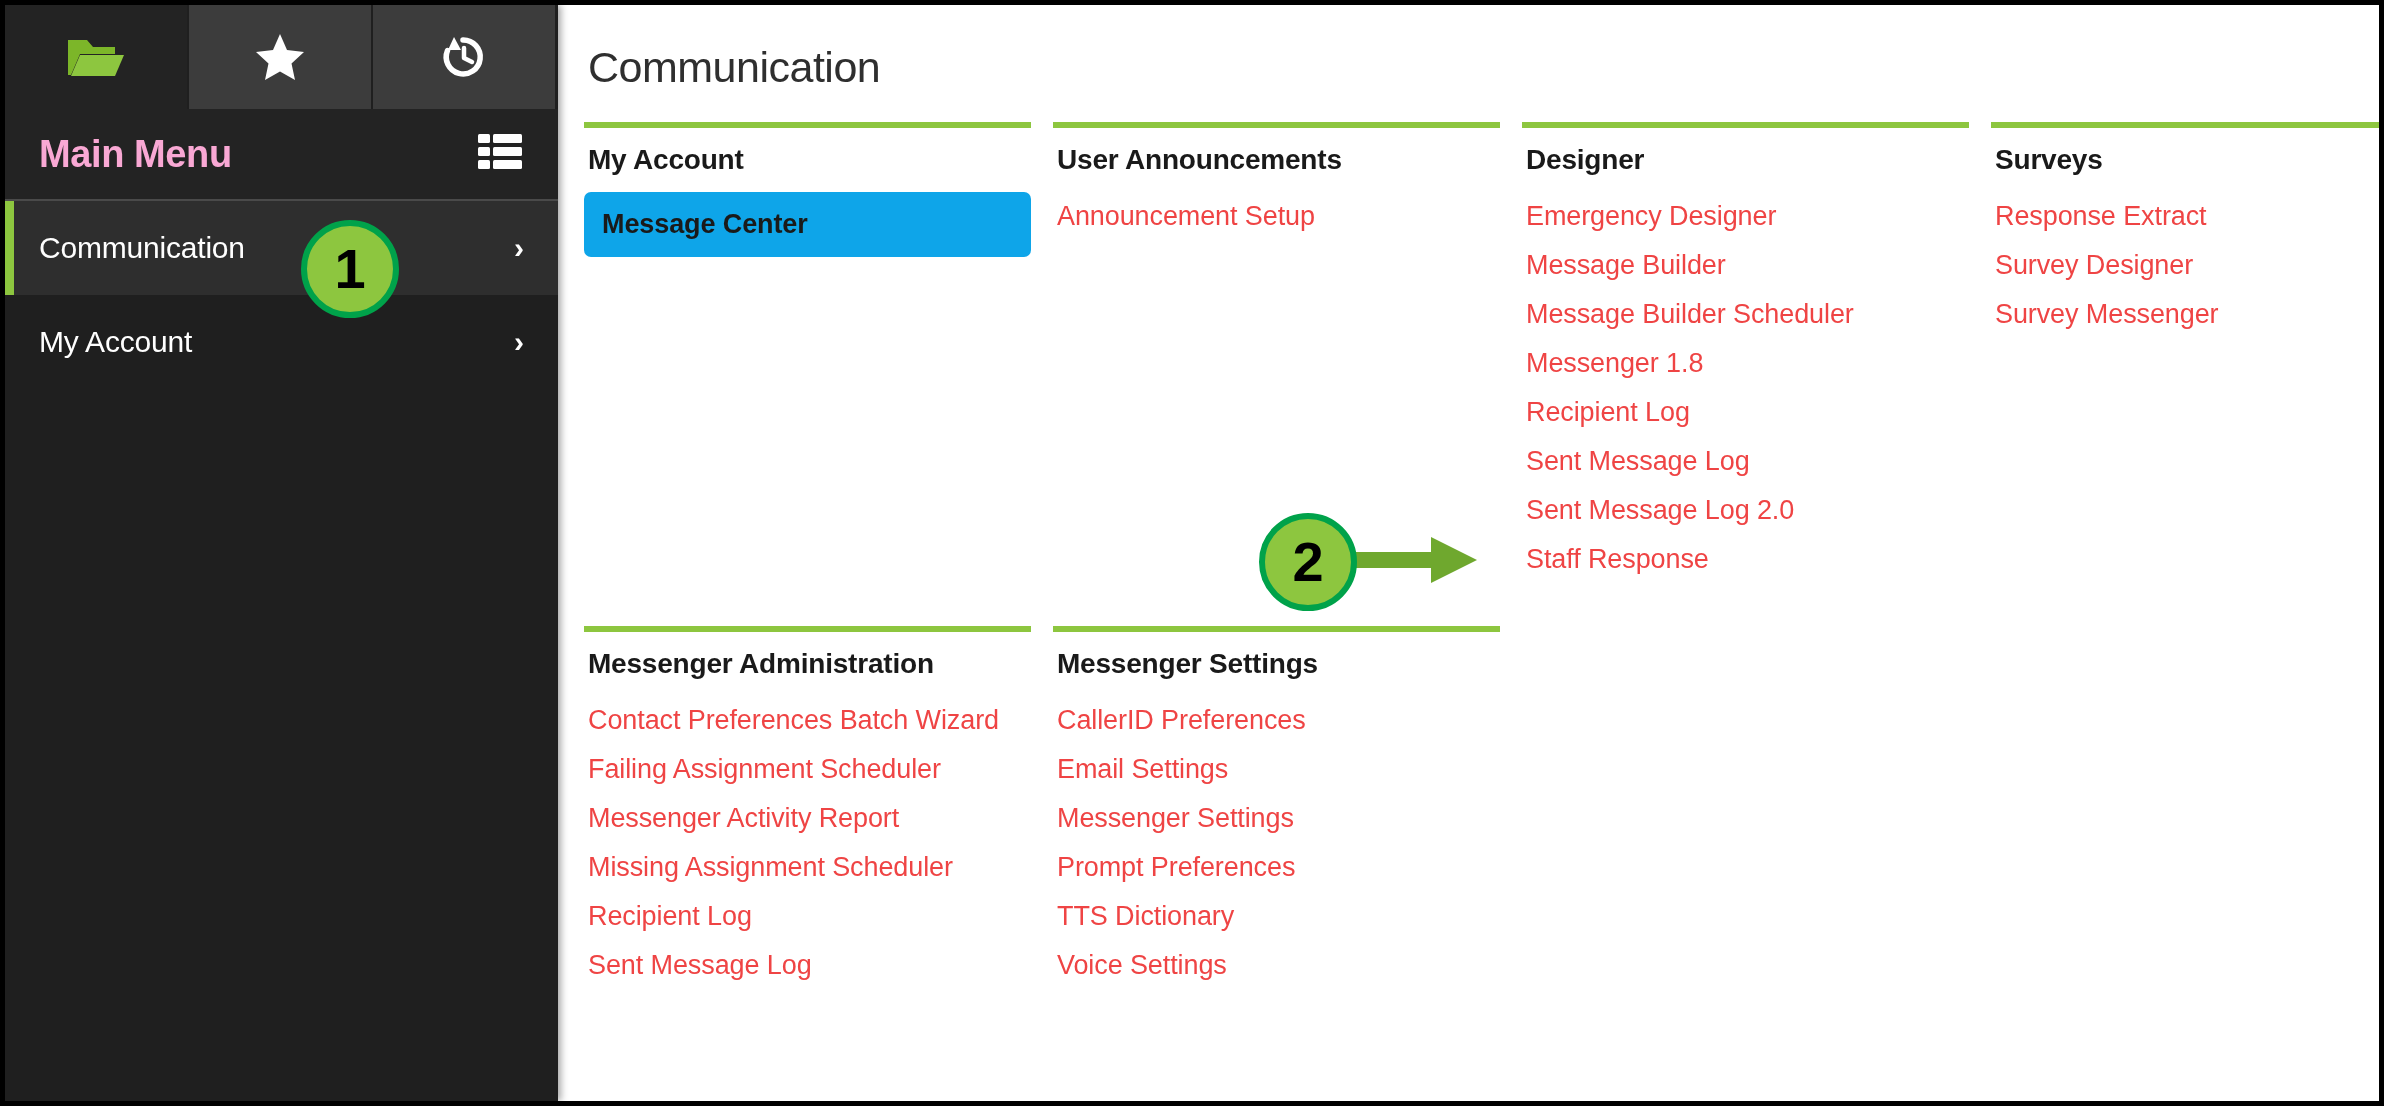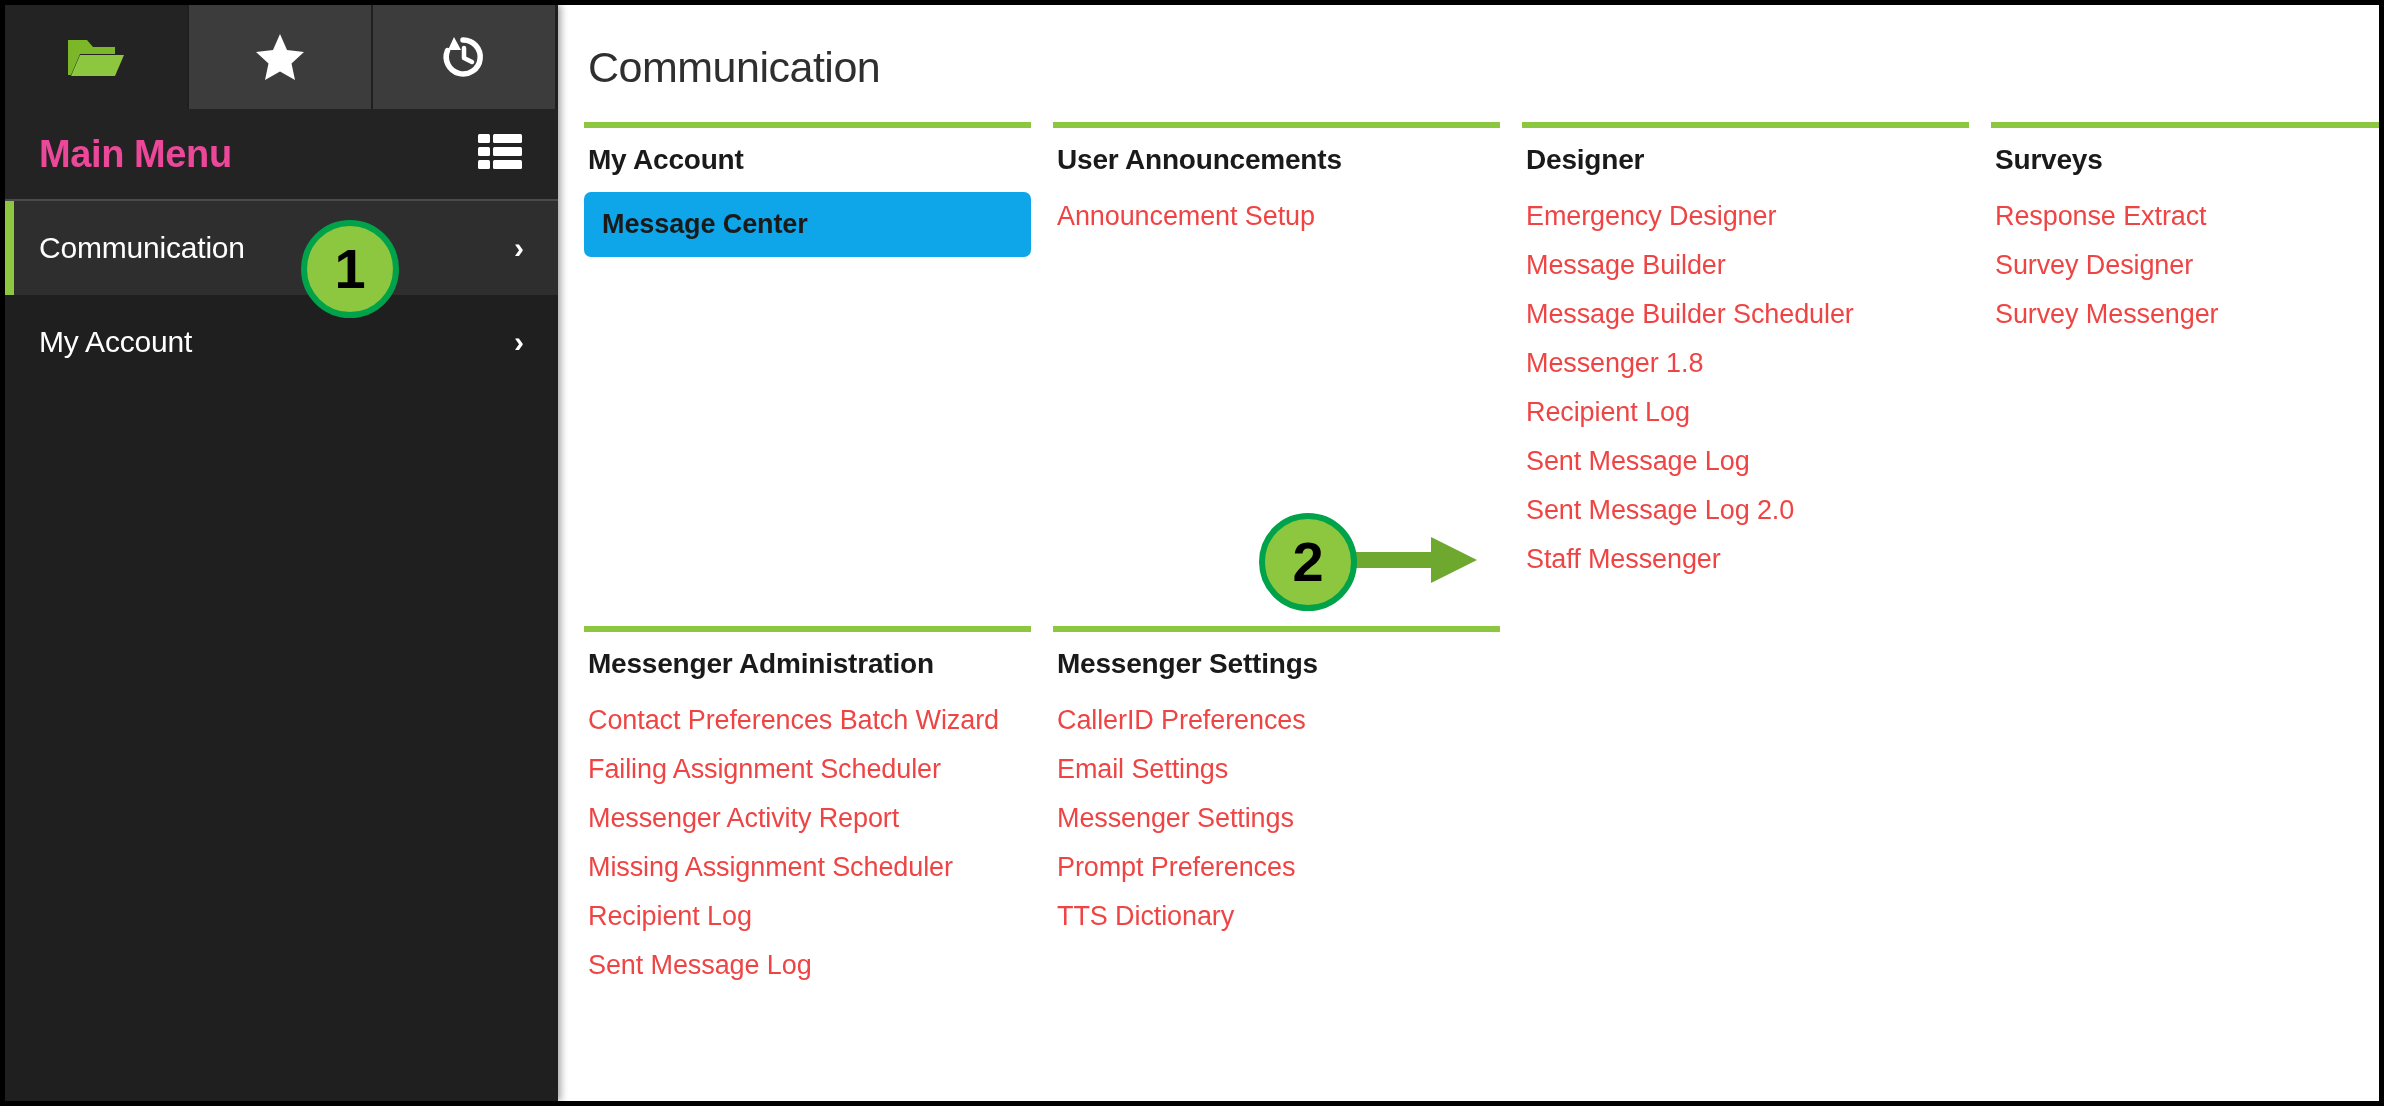--- a/index.html
+++ b/index.html
@@ -56,21 +56,21 @@
     height: 92px;
     flex: 0 0 92px;
     display: flex;
     align-items: center;
     justify-content: space-between;
     padding: 0 36px 0 34px;
     background: #232323;
     border-bottom: 2px solid #4a4a4a;
   }
   .mainmenu-title {
-    color: #ec4899;
+    color: #f9a8d4;
     font-size: 38px;
     font-weight: bold;
     letter-spacing: -0.4px;
   }
   .grid-icon { display: block; }
 
   .nav-list { flex: 1 1 auto; background: #1f1f1f; }
 
   .nav-item {
     position: relative;
@@ -274,21 +274,21 @@
         <div class="rule"></div>
         <div class="col-head">Designer</div>
         <div class="links">
           <a class="link">Emergency Designer</a>
           <a class="link">Message Builder</a>
           <a class="link">Message Builder Scheduler</a>
           <a class="link">Messenger 1.8</a>
           <a class="link">Recipient Log</a>
           <a class="link">Sent Message Log</a>
           <a class="link">Sent Message Log 2.0</a>
-          <a class="link">Staff Messenger</a>
+          <a class="link">Staff Response</a>
         </div>
       </div>
 
       <div class="col">
         <div class="rule"></div>
         <div class="col-head">Surveys</div>
         <div class="links">
           <a class="link">Response Extract</a>
           <a class="link">Survey Designer</a>
           <a class="link">Survey Messenger</a>
@@ -314,20 +314,21 @@
 
       <div class="col">
         <div class="rule"></div>
         <div class="col-head">Messenger Settings</div>
         <div class="links">
           <a class="link">CallerID Preferences</a>
           <a class="link">Email Settings</a>
           <a class="link">Messenger Settings</a>
           <a class="link">Prompt Preferences</a>
           <a class="link">TTS Dictionary</a>
+          <a class="link">Voice Settings</a>
         </div>
       </div>
 
       <div class="col empty">
         <div class="rule"></div>
       </div>
       <div class="col empty">
         <div class="rule"></div>
       </div>
 

